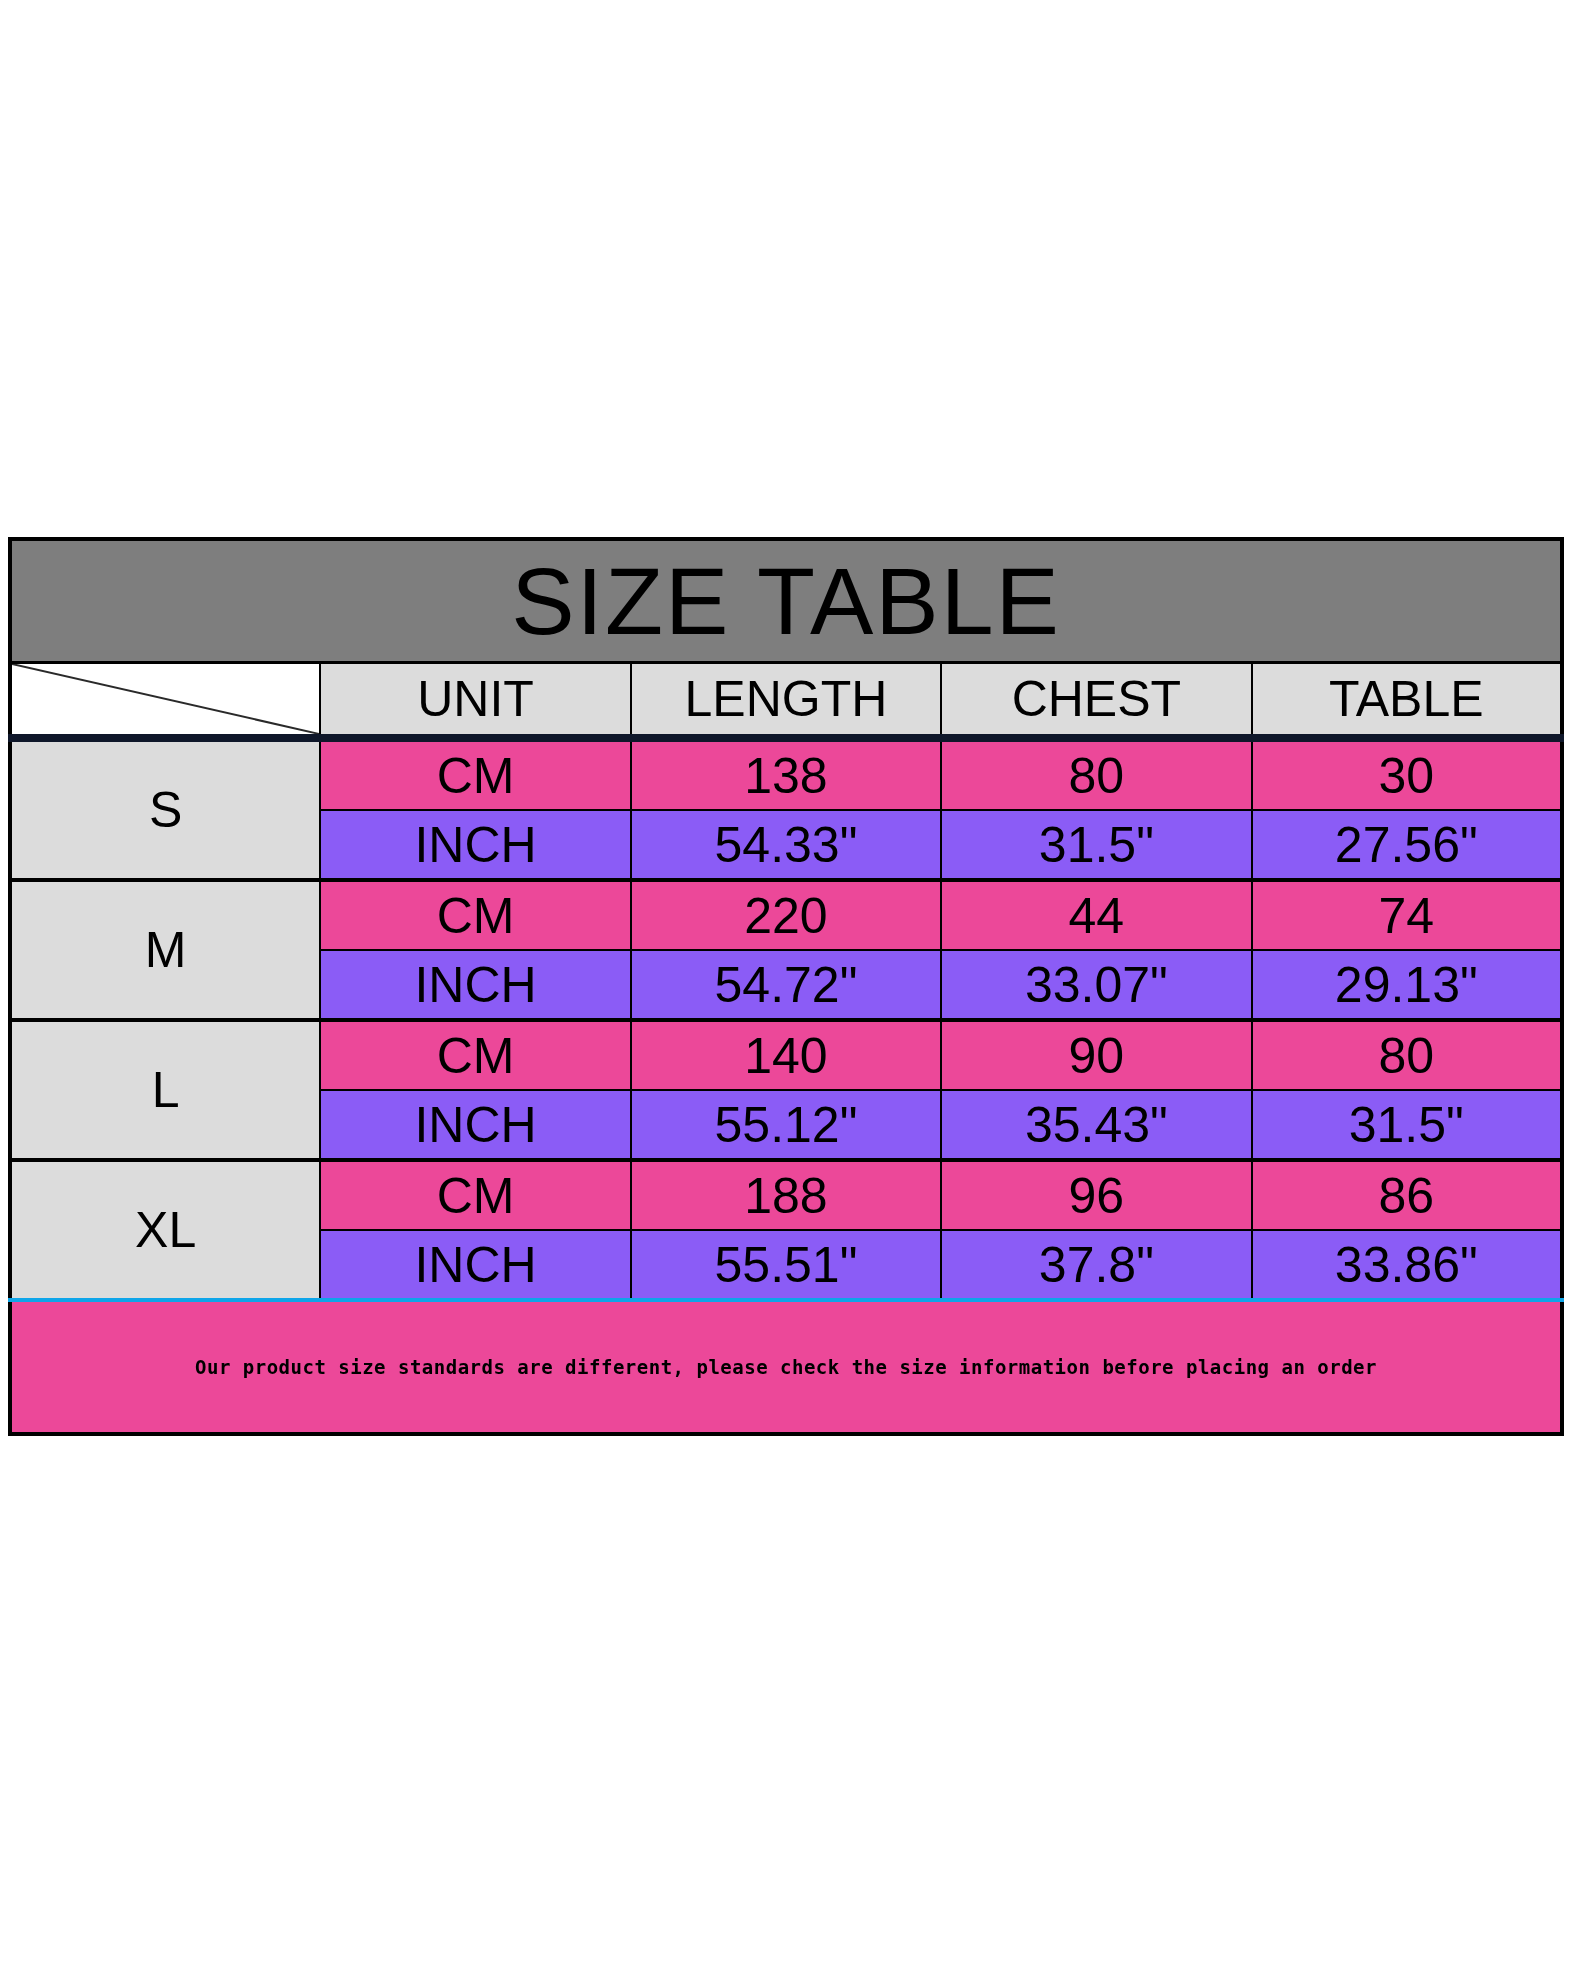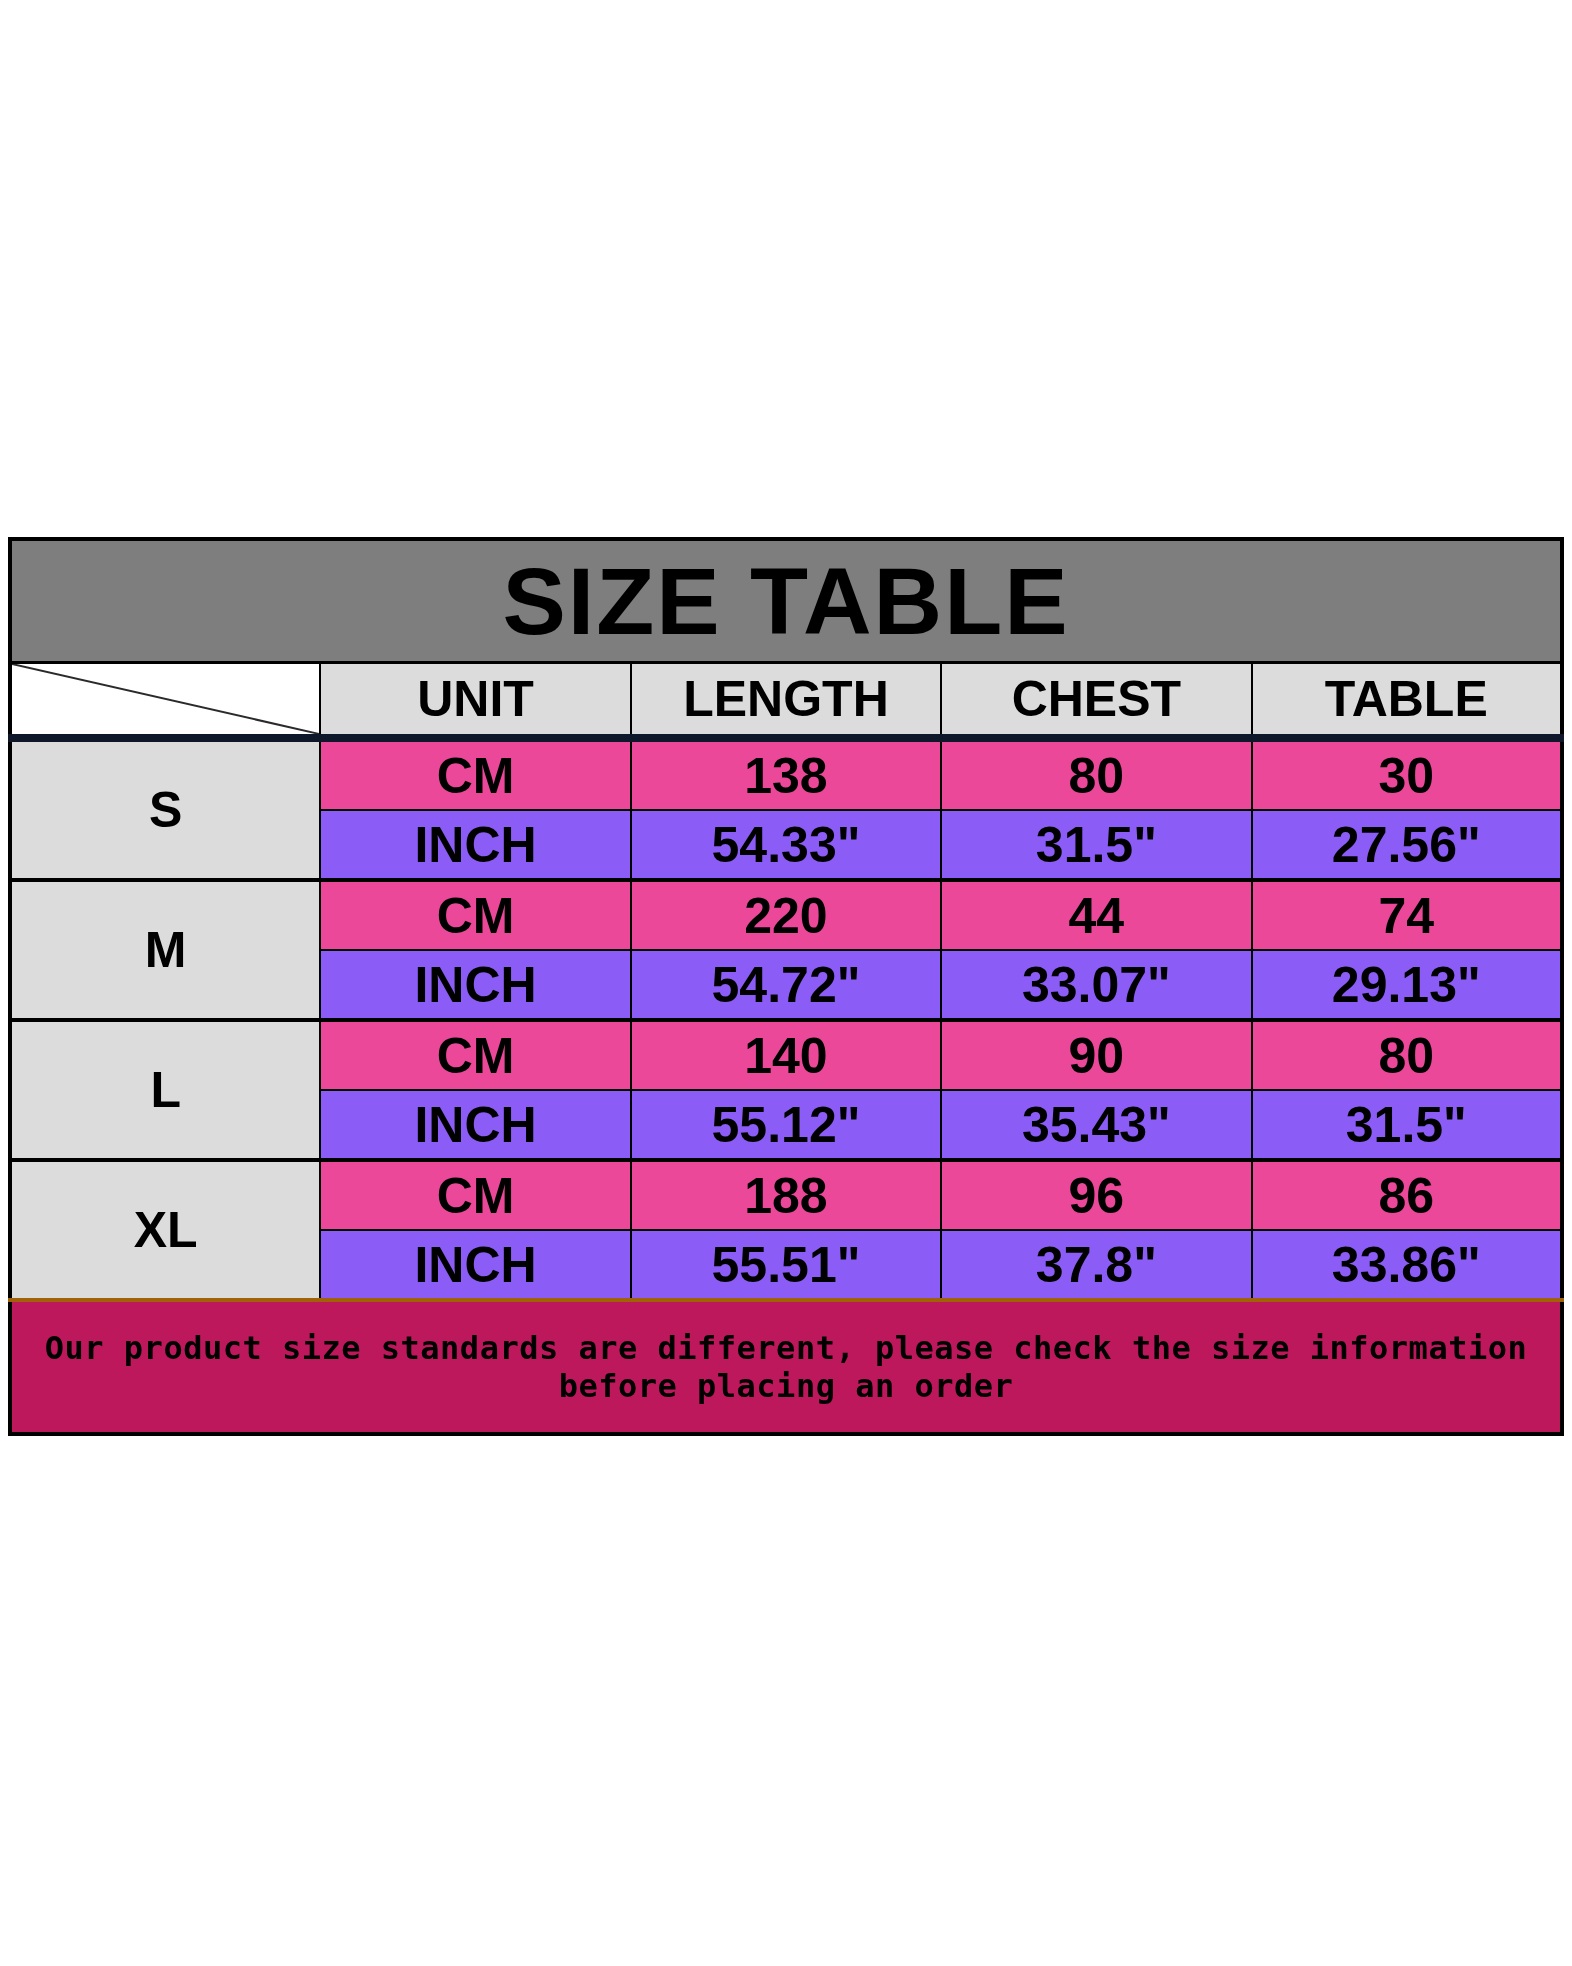--- a/index.html
+++ b/index.html
@@ -23,21 +23,21 @@
     width: 100%;
     border-collapse: collapse;
     table-layout: fixed;
     border: 4px solid #000;
   }
   table.size-table td {
     border: 2px solid #000;
     text-align: center;
     vertical-align: middle;
     color: #000;
-    font-weight: bold;
+    font-weight: normal;
     padding: 0;
     overflow: hidden;
   }
   tr.title-row td {
     height: 120px;
     background: #7e7e7e;
     font-size: 95px;
     letter-spacing: 2px;
     border-bottom: 3px solid #000;
   }
@@ -61,25 +61,25 @@
   tr.data-row td {
     height: 67px;
     font-size: 50px;
   }
   tr.cm-row td { background: #ec4899; }
   tr.inch-row td { background: #8b5cf6; }
   td.size-cell { background: #dcdcdc !important; font-size: 50px; }
   tr.group-start td { border-top: 4px solid #000; }
   tr.note-row td {
     height: 130px;
-    background: #be185d;
-    border-top: 4px solid #a16207;
+    background: #ec4899;
+    border-top: 4px solid #0ea5e9;
     font-family: "DejaVu Sans Mono", monospace;
     font-weight: bold;
-    font-size: 32px;
+    font-size: 19px;
     letter-spacing: 0.5px;
   }
 </style>
 </head>
 <body>
 
 <div class="size-chart-wrap">
   <table class="size-table">
     <colgroup>
       <col style="width:20%">

